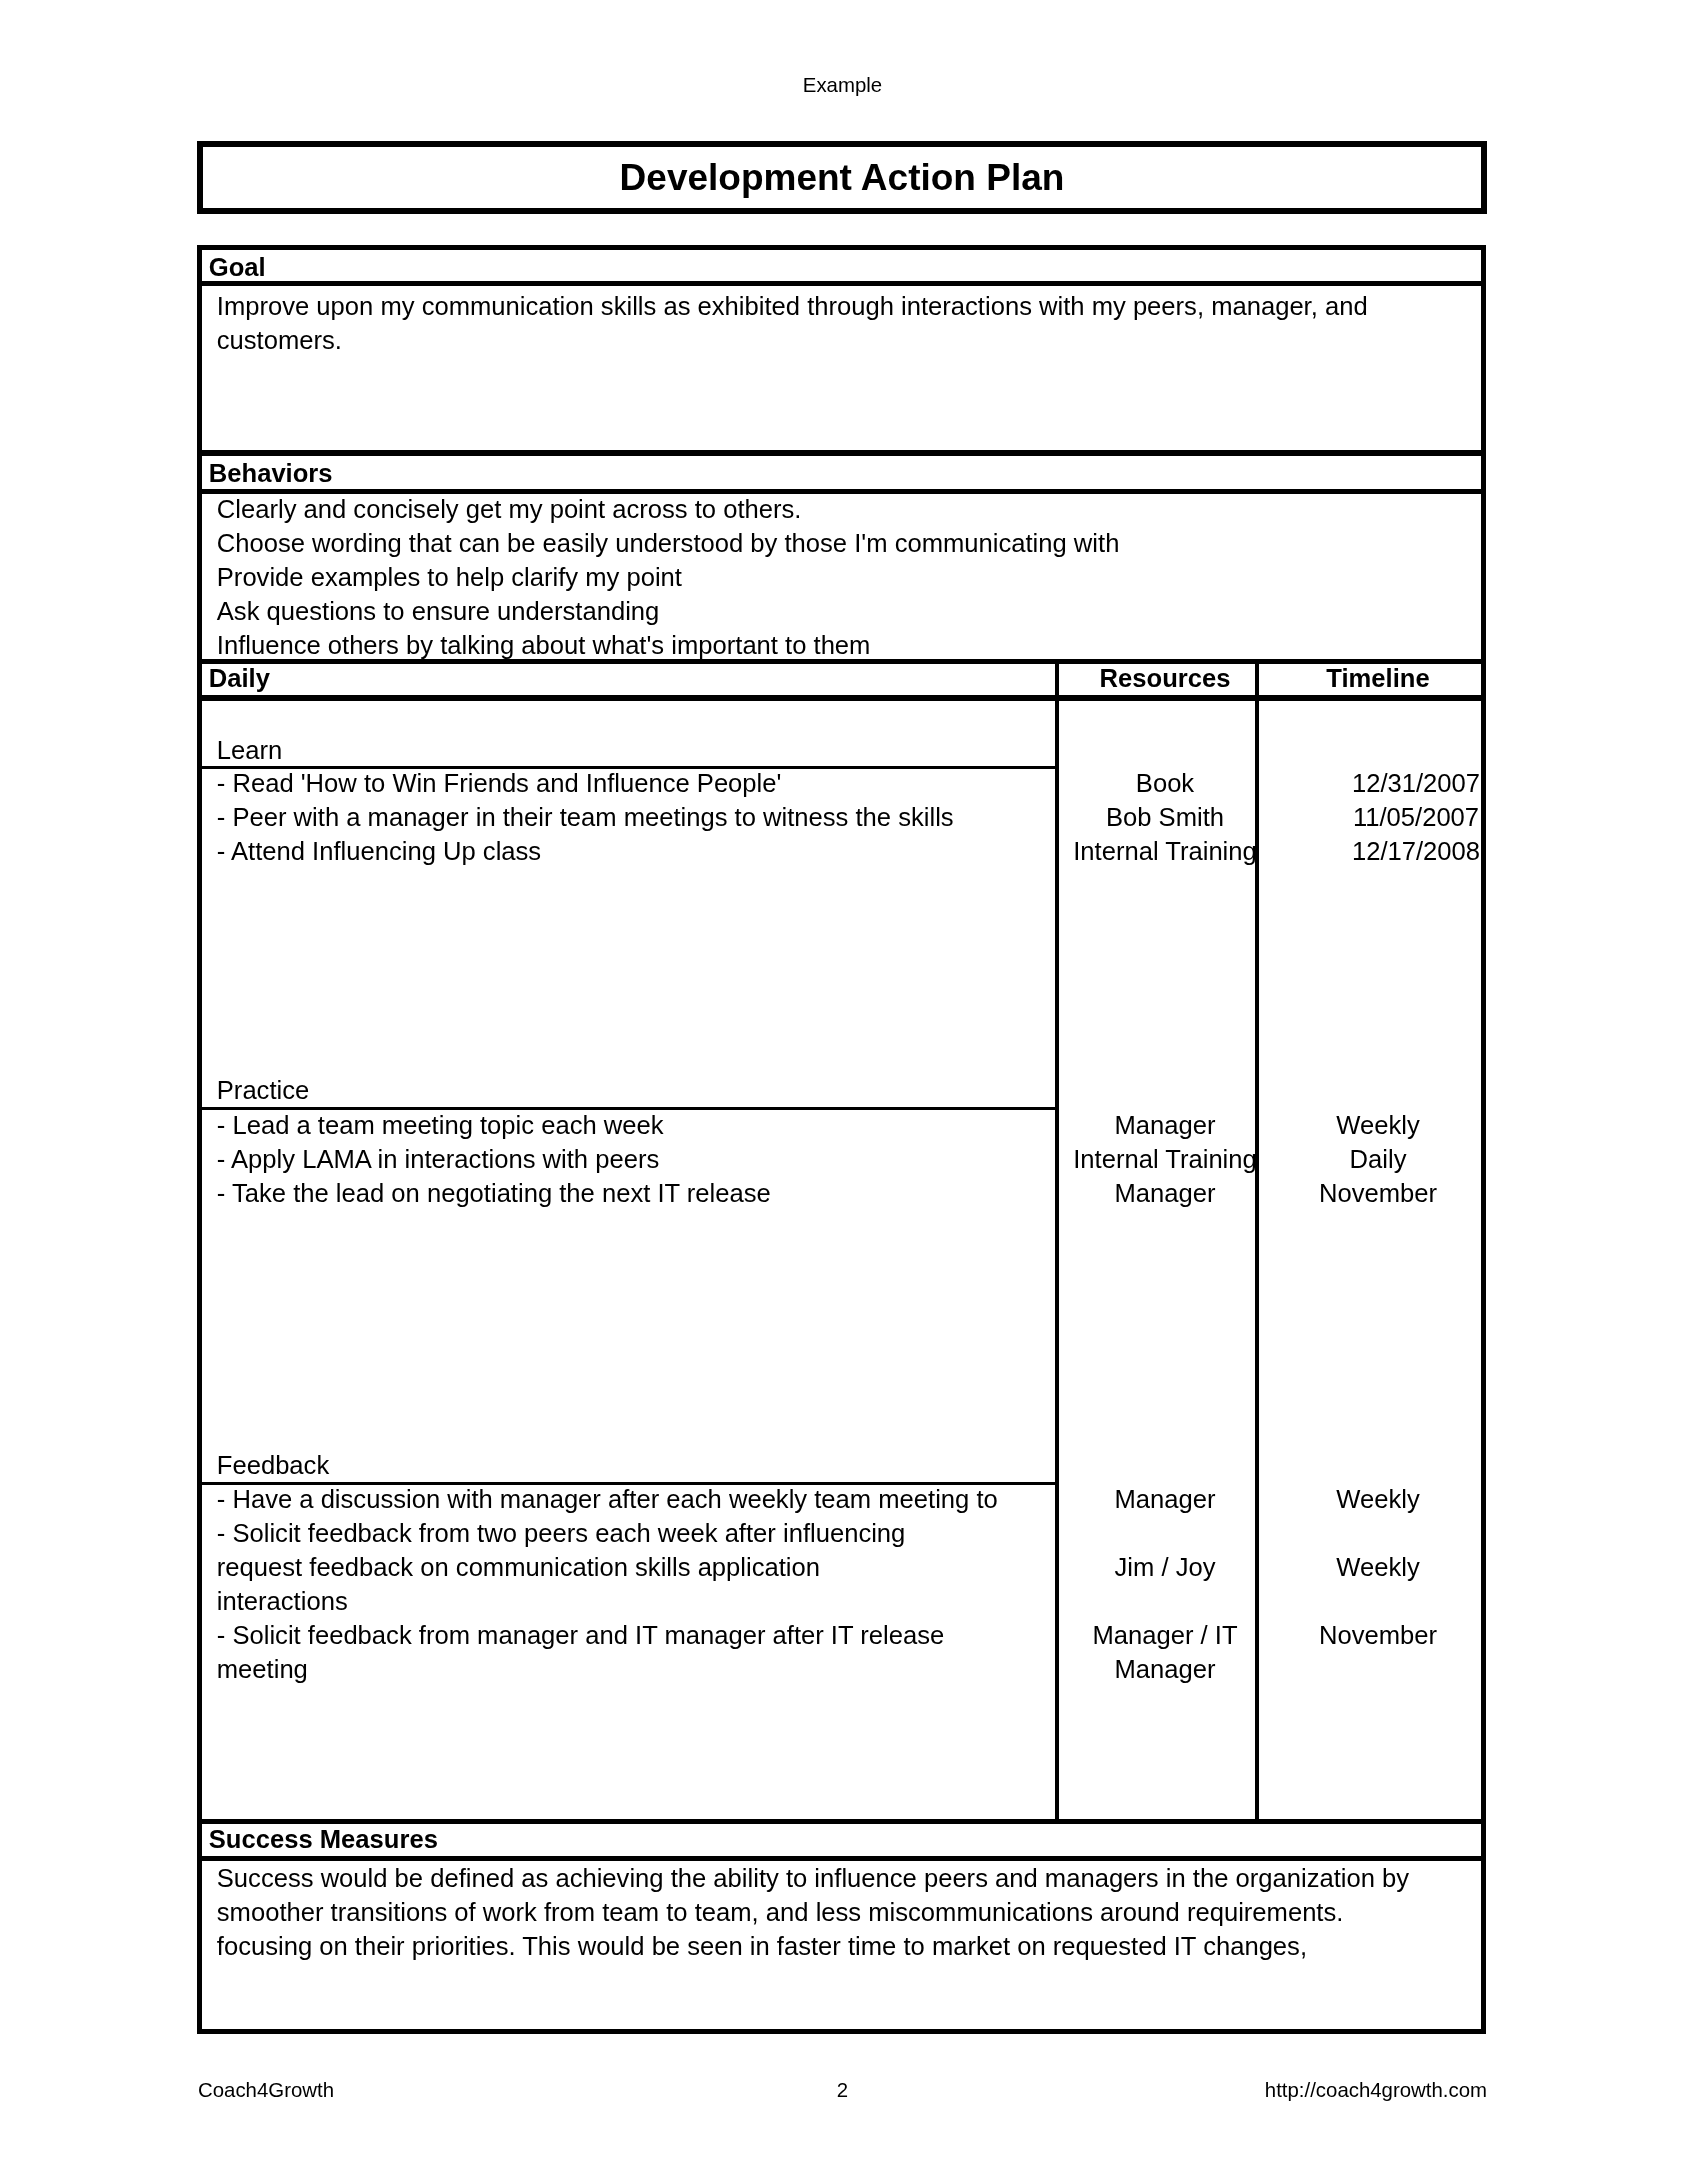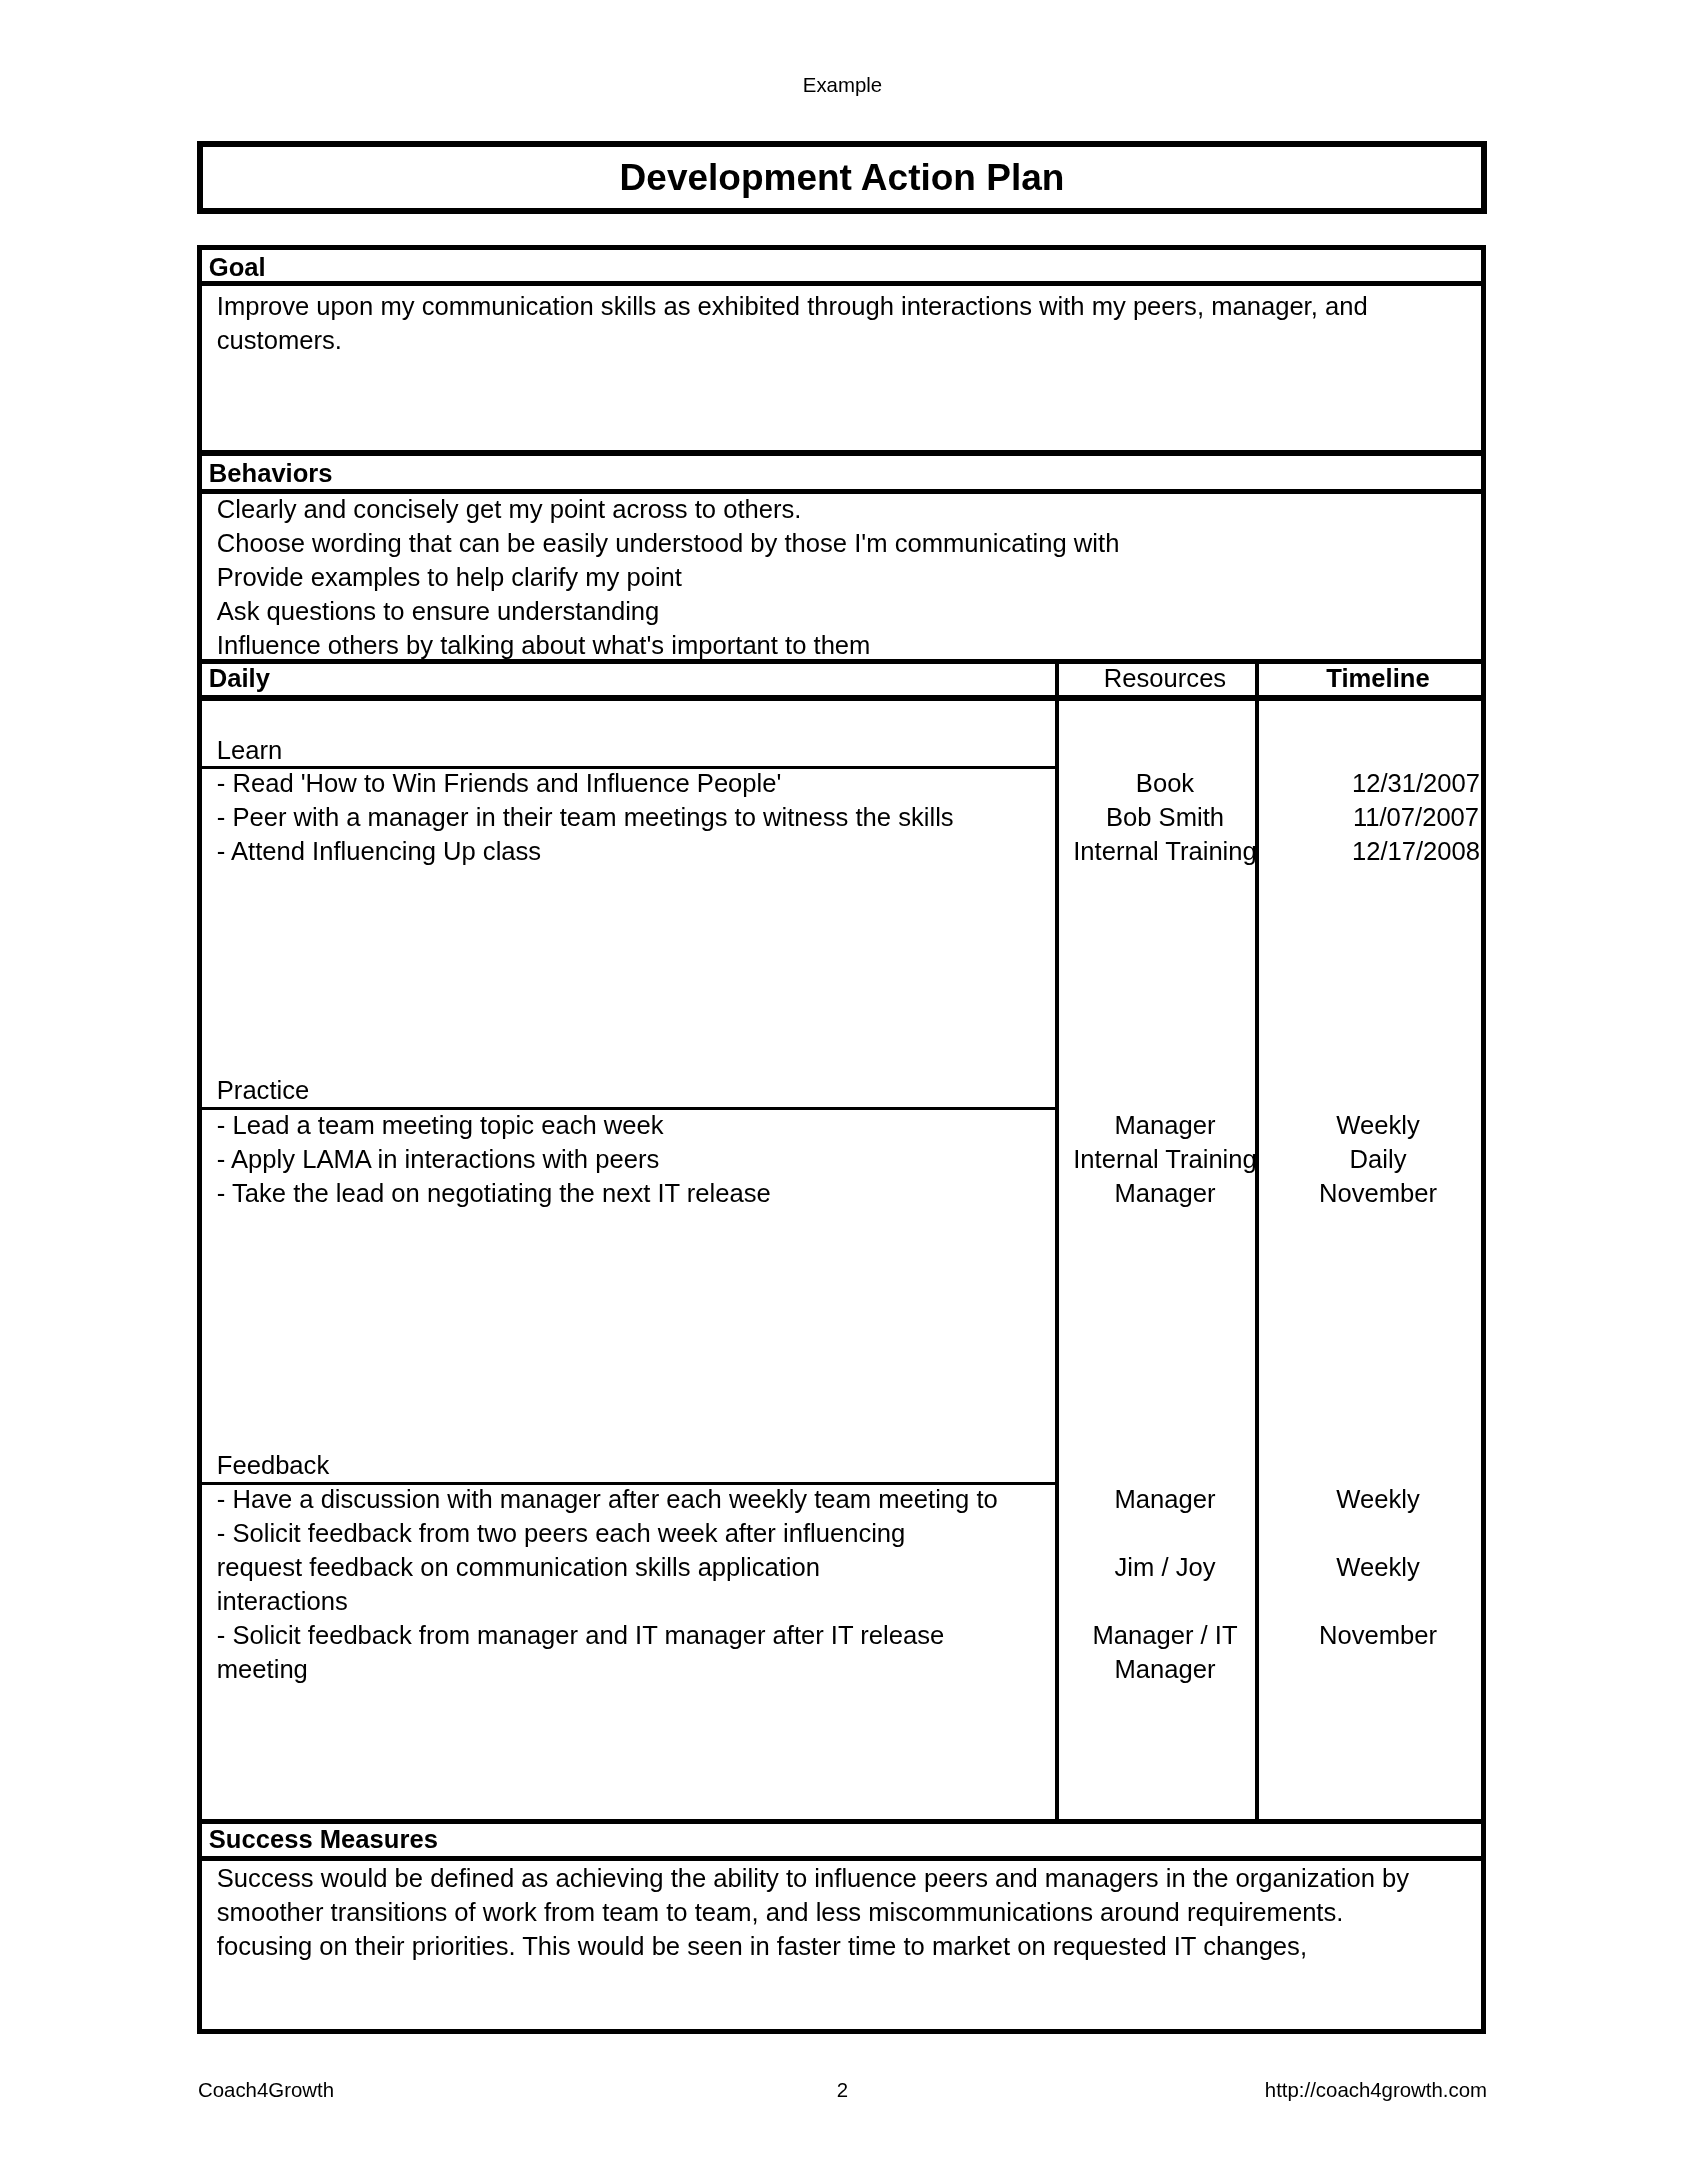--- a/index.html
+++ b/index.html
@@ -43,42 +43,42 @@
   <div class="txt lines" style="left:6.8px;top:242px;">
     <span class="ln">Clearly and concisely get my point across to others.</span>
     <span class="ln">Choose wording that can be easily understood by those I'm communicating with</span>
     <span class="ln">Provide examples to help clarify my point</span>
     <span class="ln">Ask questions to ensure understanding</span>
     <span class="ln">Influence others by talking about what's important to them</span>
   </div>
 
   <div class="hline" style="top:409px;height:5.1px;"></div>
   <div class="section-label" style="top:411px;">Daily</div>
-  <div class="txt ctr" style="left:857px;width:196px;top:411px;font-weight:normal;">Resources</div>
+  <div class="txt ctr" style="left:857px;width:196px;top:411px;font-weight:bold;">Resources</div>
   <div class="txt ctr" style="left:1057px;width:222px;top:411px;font-weight:bold;">Timeline</div>
   <div class="hline" style="top:445px;height:6px;"></div>
 
   <div class="vline" style="left:853px;top:409px;height:1160px;"></div>
   <div class="vline" style="left:1053px;top:409px;height:1160px;"></div>
 
   <div class="txt" style="left:6.8px;top:483px;">Learn</div>
   <div class="sub-line" style="top:516px;width:853px;"></div>
   <div class="txt lines" style="left:6.8px;top:516px;">
     <span class="ln">- Read 'How to Win Friends and Influence People'</span>
     <span class="ln">- Peer with a manager in their team meetings to witness the skills</span>
     <span class="ln">- Attend Influencing Up class</span>
   </div>
   <div class="txt lines ctr" style="left:857px;width:196px;top:516px;">
     <span class="ln">Book</span>
     <span class="ln">Bob Smith</span>
     <span class="ln">Internal Training</span>
   </div>
   <div class="txt lines ctr" style="left:1118px;width:176px;top:516px;">
     <span class="ln">12/31/2007</span>
-    <span class="ln">11/07/2007</span>
+    <span class="ln">11/05/2007</span>
     <span class="ln">12/17/2008</span>
   </div>
 
   <div class="txt" style="left:6.8px;top:823px;">Practice</div>
   <div class="sub-line" style="top:857px;width:853px;"></div>
   <div class="txt lines" style="left:6.8px;top:858px;">
     <span class="ln">- Lead a team meeting topic each week</span>
     <span class="ln">- Apply LAMA in interactions with peers</span>
     <span class="ln">- Take the lead on negotiating the next IT release</span>
   </div>

